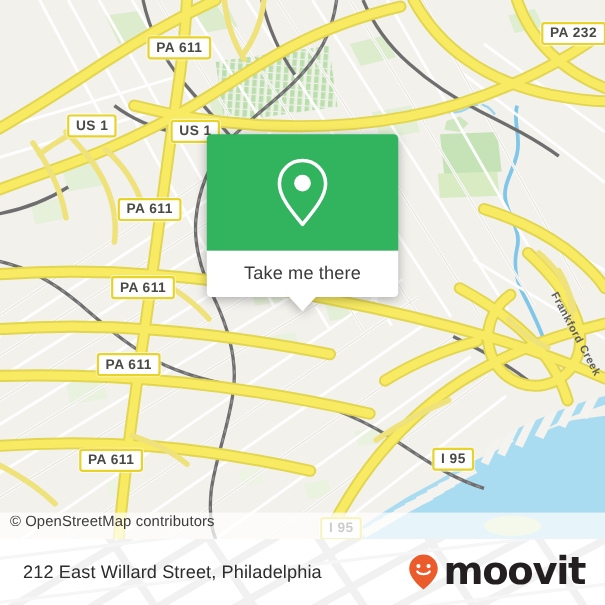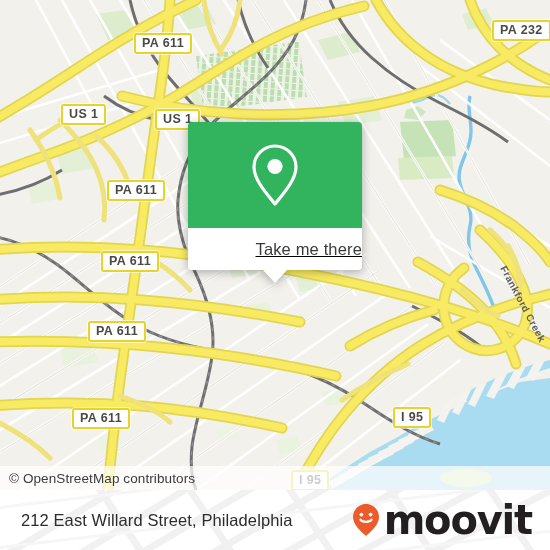--- a/index.html
+++ b/index.html
@@ -11,39 +11,39 @@
   #app{position:relative;width:550px;height:550px;overflow:hidden;background:#fff;}
 
   
   .map{position:absolute;left:0;top:0;width:550px;height:490px;overflow:hidden;background:#f2f1ec;}
   .map svg{display:block;}
 
   
   .osm-bar{
     position:absolute;left:0;bottom:0;width:550px;height:24px;
     background:rgba(255,255,255,0.72);
-    display:flex;align-items:center;
+    display:flex;
   }
   .osm-text{
     font-size:13.5px;color:#3b3b3b;padding-left:9px;letter-spacing:.1px;
     white-space:nowrap;
   }
 
   
   .card{
     position:absolute;left:188px;top:122px;width:174px;
     filter:drop-shadow(0 2px 5px rgba(0,0,0,.30));
   }
   .card-green{
     background:#32b45f;height:106px;border-radius:4px 4px 0 0;
     display:flex;align-items:center;justify-content:center;
   }
   .card-white{
     background:#ffffff;height:42px;border-radius:0 0 4px 4px;
-    display:flex;align-items:center;justify-content:flex-end;position:relative;text-decoration:underline;
+    display:flex;align-items:center;justify-content:center;position:relative;
   }
   .card-white .label{
     font-size:16.5px;color:#3a3a3a;letter-spacing:.15px;
   }
   .tail{
     position:absolute;left:50%;bottom:-13px;transform:translateX(-50%);
     width:0;height:0;border-left:13px solid transparent;
     border-right:13px solid transparent;border-top:14px solid #ffffff;
   }
   .pin-svg{width:52px;height:66px;display:block;}
@@ -56,21 +56,21 @@
   .bb-watermark{position:absolute;left:0;top:-40px;width:550px;height:140px;opacity:1;}
   .bb-address{
     position:absolute;left:21px;top:0;height:60px;display:flex;align-items:center;
     font-size:16.5px;color:#2c2c2c;letter-spacing:.1px;white-space:nowrap;text-align:center;
   }
   .bb-logo{
     position:absolute;right:18px;top:0;height:60px;display:flex;align-items:center;gap:2px;
   }
   .logo-pin{width:30px;height:34px;display:block;}
   .logo-word{
-    font-size:40px;color:#231f20;font-weight:bold;letter-spacing:-1.2px;
+    font-size:35px;color:#231f20;font-weight:bold;letter-spacing:-1.2px;
     font-family:"DejaVu Sans","Liberation Sans",sans-serif;line-height:1;
     margin-left:1px;
   }
 
   
   .shield{
     position:absolute;background:#ffffff;border:2px solid #e8d32a;border-radius:3px;
     color:#4a4a45;font-size:12.5px;font-weight:bold;letter-spacing:.4px;
     padding:1px 6px 2px 6px;white-space:nowrap;line-height:14px;
     box-shadow:0 0 0 1px rgba(255,255,255,.55);

